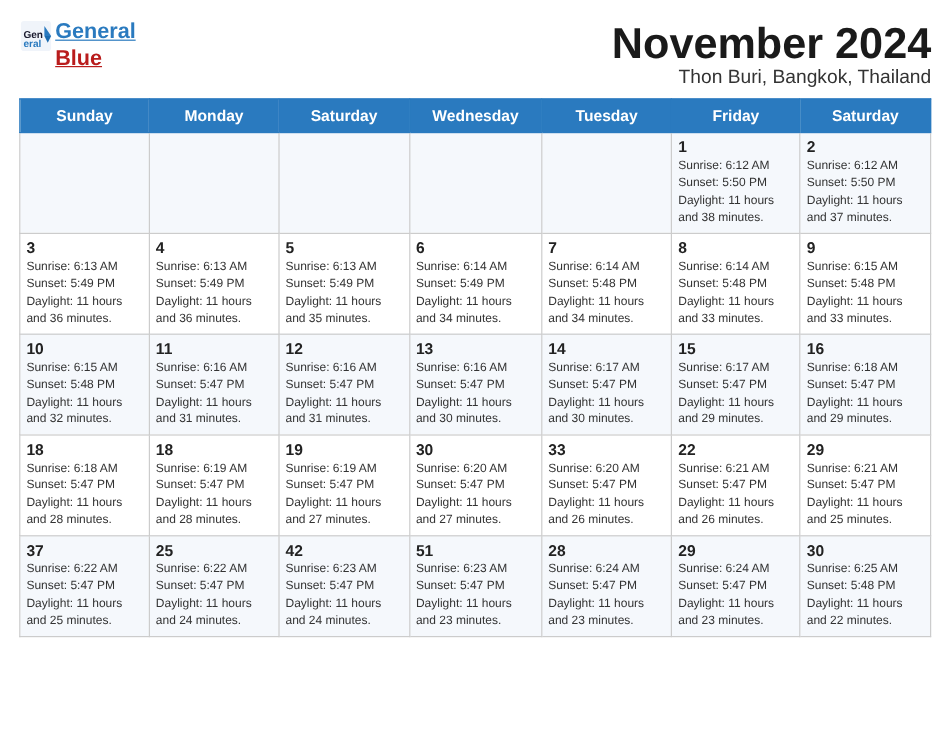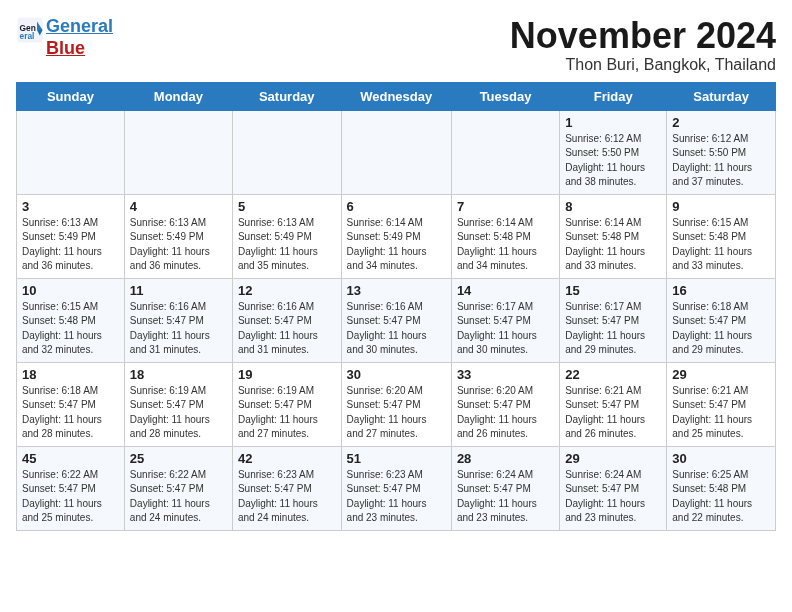--- a/index.html
+++ b/index.html
@@ -298,21 +298,21 @@
         <td>
           <span class="day-number">29</span>
           <div class="day-info" style="white-space: pre-line;">Sunrise: 6:21 AM
 Sunset: 5:47 PM
 Daylight: 11 hours
 and 25 minutes.</div>
         </td>
       </tr>
       <tr>
         <td>
-          <span class="day-number">45</span>
+          <span class="day-number">37</span>
           <div class="day-info" style="white-space: pre-line;">Sunrise: 6:22 AM
 Sunset: 5:47 PM
 Daylight: 11 hours
 and 25 minutes.</div>
         </td>
         <td>
           <span class="day-number">25</span>
           <div class="day-info" style="white-space: pre-line;">Sunrise: 6:22 AM
 Sunset: 5:47 PM
 Daylight: 11 hours

